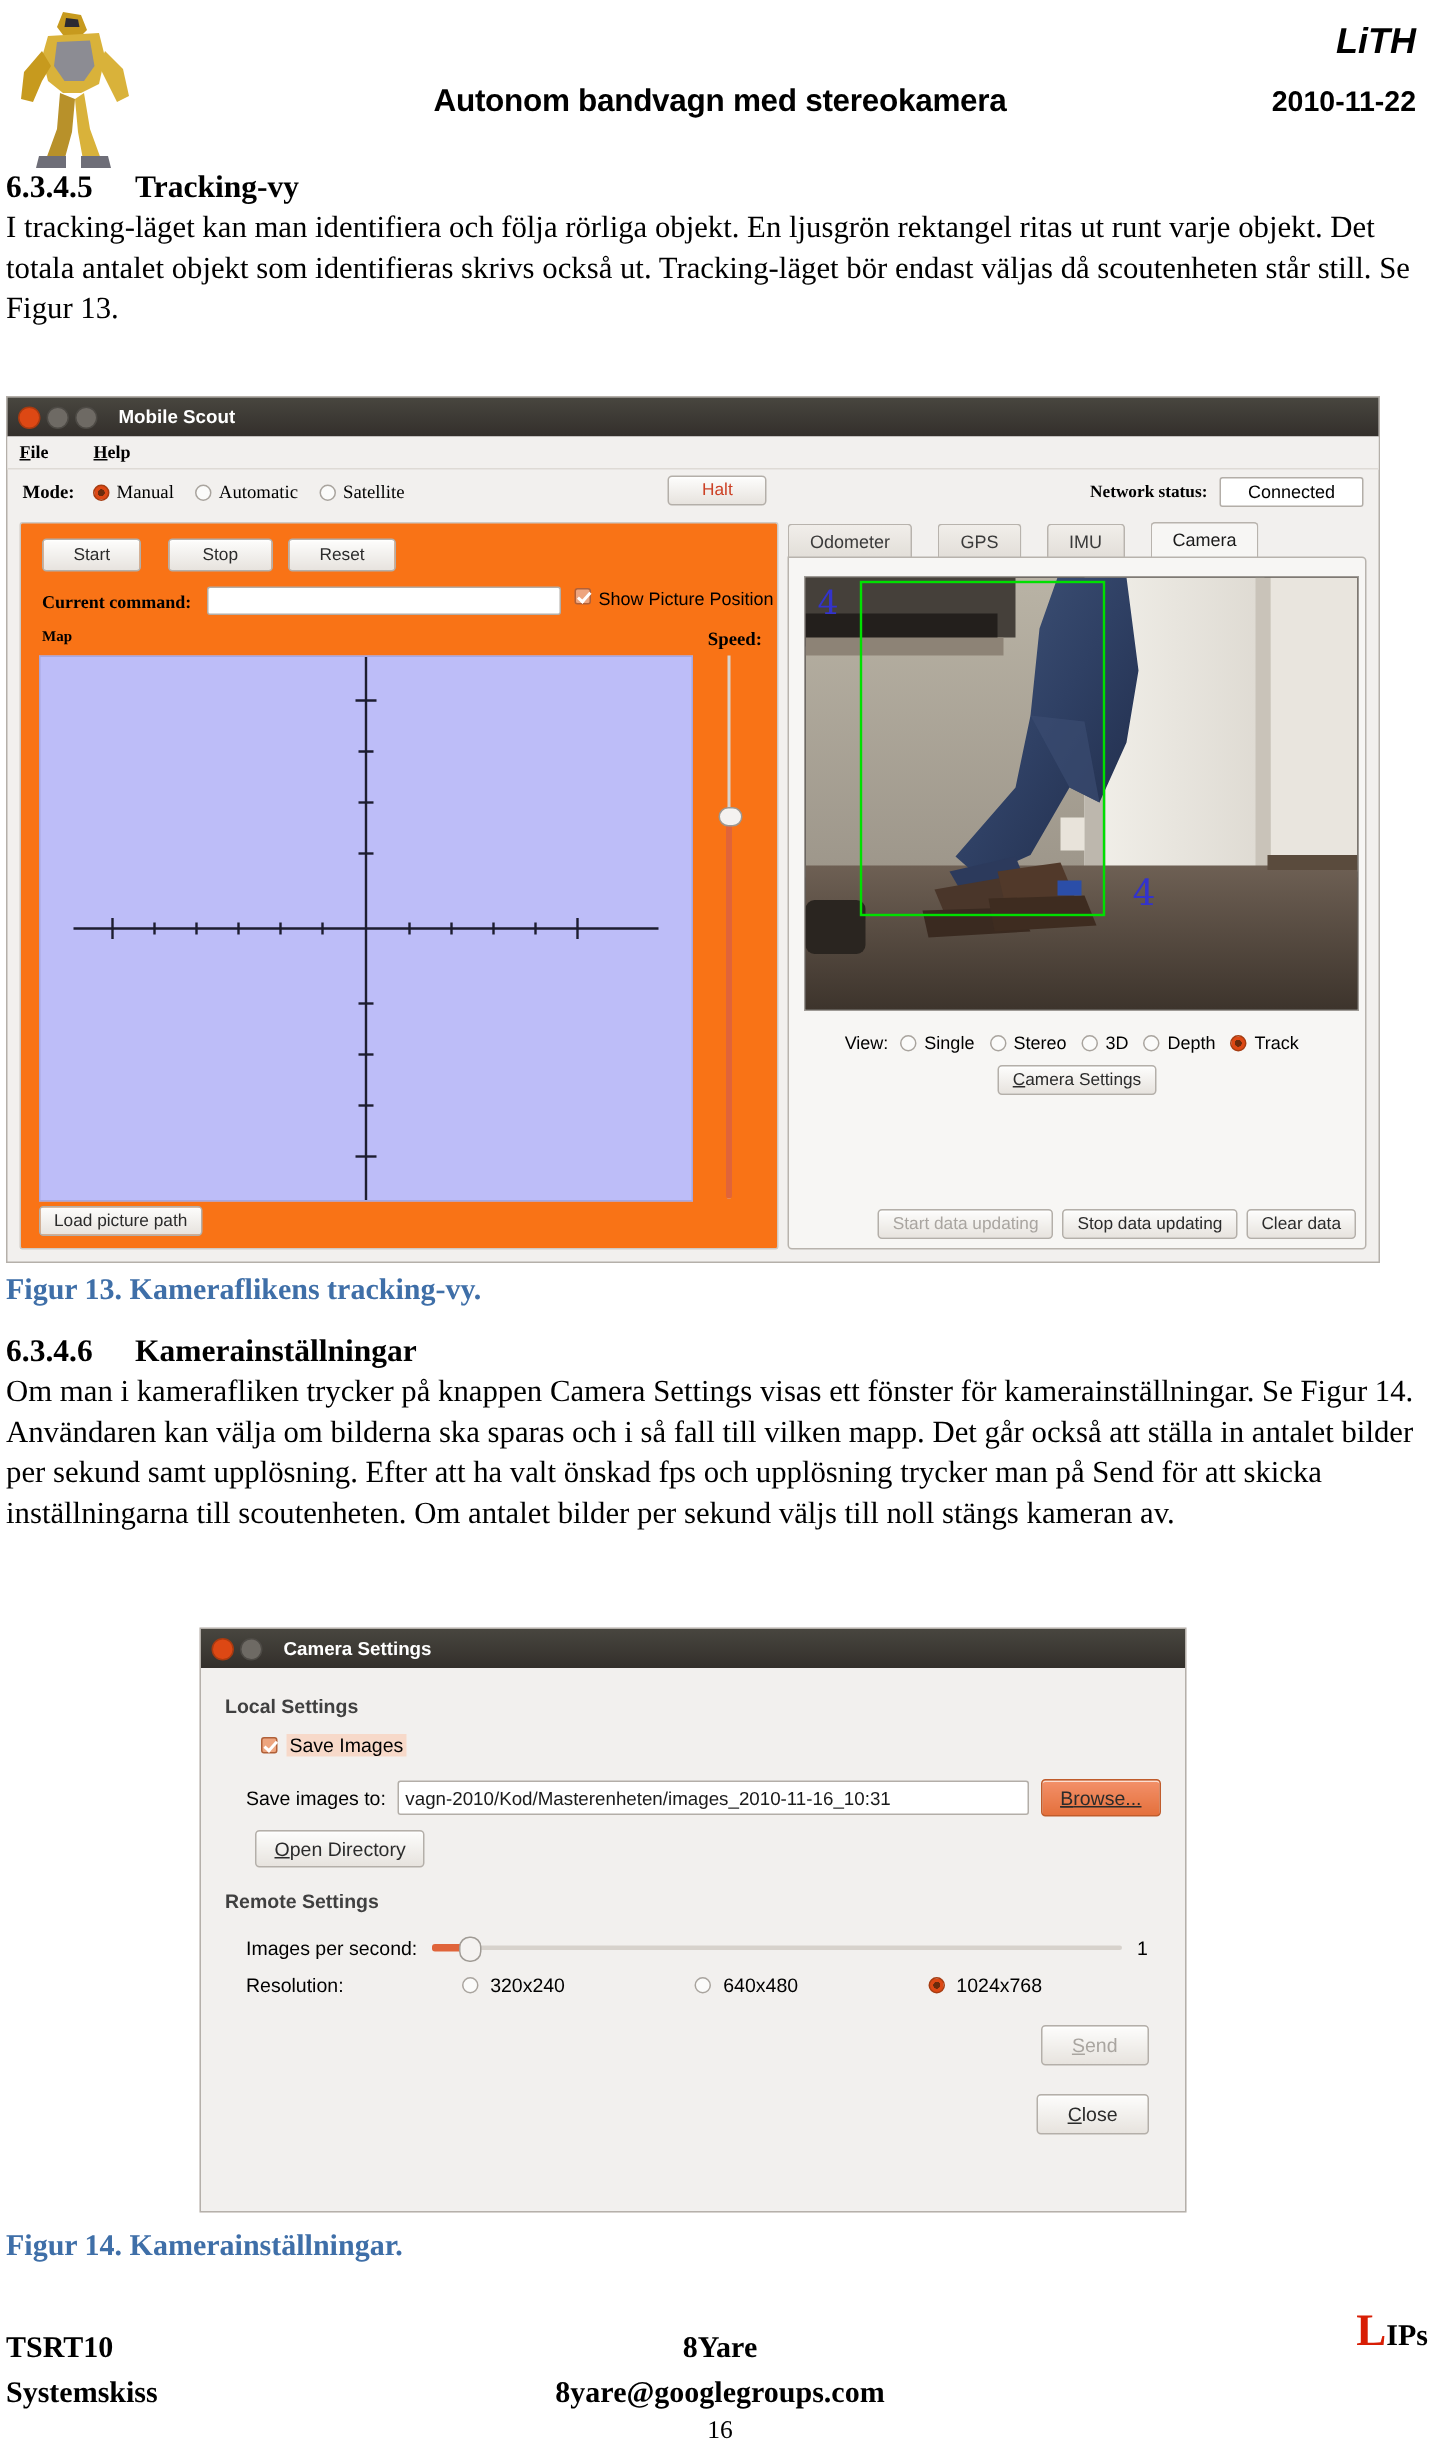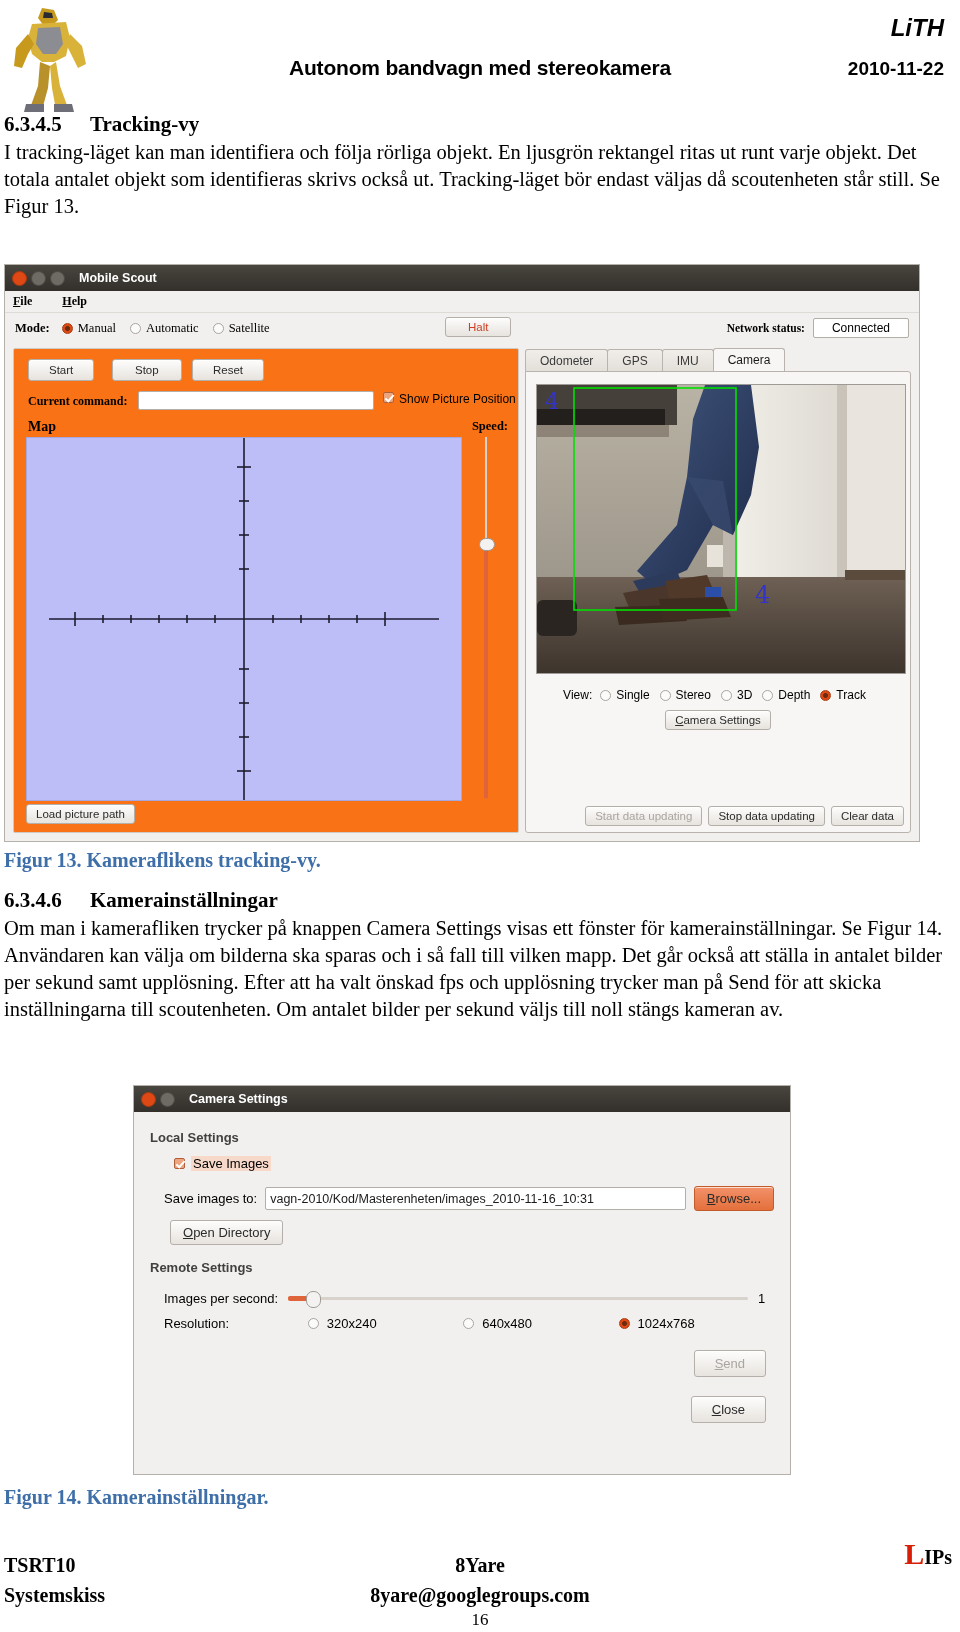--- a/index.html
+++ b/index.html
@@ -143,30 +143,30 @@
   }
   .rightpane{
     position:absolute;left:520px;right:8px;top:36px;bottom:8px;
   }
 
   .cmdrow{position:absolute;left:14px;top:42px;right:8px;height:20px;}
   .cmdlbl{font-family:"Liberation Serif", serif;font-weight:bold;font-size:12px;position:absolute;left:0;top:3px;}
   .cmdfield{position:absolute;left:110px;top:0;width:236px;height:19px;}
   .showpic{position:absolute;left:355px;top:1px;font-size:12px;display:flex;align-items:flex-start;gap:5px;white-space:nowrap;}
 
-  .maplbl{position:absolute;left:14px;top:70px;font-family:"Liberation Serif", serif;font-weight:bold;font-size:14px;}
+  .maplbl{position:absolute;left:14px;top:70px;font-family:"Liberation Serif", serif;font-weight:bold;font-size:10px;}
   .mapbox{position:absolute;left:12px;top:88px;width:434px;height:362px;background:#bdbdf8;border:1px solid #a7a7e0;}
   .speedlbl{position:absolute;right:10px;top:70px;font-family:"Liberation Serif", serif;font-weight:bold;font-size:12.5px;}
   .slider-v{position:absolute;right:24px;top:88px;width:16px;height:362px;}
   .slider-v .track{position:absolute;left:7px;top:0;width:2px;height:100%;background:#d8d3cd;}
   .slider-v .fill{position:absolute;left:6px;top:108px;width:4px;bottom:0;background:#e0643a;border-radius:2px;}
   .slider-v .knob{position:absolute;left:1px;top:101px;width:14px;height:11px;border-radius:7px;background:#f4f2f0;border:1px solid #9d9892;}
   .loadbtn{position:absolute;left:12px;bottom:8px;}
 
-  .tabs{position:absolute;left:0;top:0;height:24px;display:flex;align-items:flex-end;}
+  .tabs{position:absolute;left:0;top:0;height:24px;display:flex;align-items:flex-end;gap:18px;}
   .tab{
     background:linear-gradient(#f1eeea,#e2ded8);
     border:1px solid #b8b3ad;border-bottom:none;
     border-radius:3px 3px 0 0;font-size:12px;padding:4px 14px;margin-right:-1px;color:#3a3a3a;
   }
   .tab.active{background:#f7f6f4;color:#1a1a1a;padding-bottom:5px;}
   .tabpanel{
     position:absolute;left:0;right:0;top:23px;bottom:0;
     background:#f7f6f4;border:1px solid #b8b3ad;border-radius:0 3px 3px 3px;
   }
@@ -447,21 +447,21 @@
     <div class="grouplbl d-local">Local Settings</div>
 
     <div class="d-saveimg">
       <span class="cbx"></span>
       <span class="hl">Save Images</span>
     </div>
 
     <div class="d-saveto">
       <span class="lbl">Save images to:</span>
       <span class="tfield">vagn-2010/Kod/Masterenheten/images_2010-11-16_10:31</span>
-      <span class="btn orange" style="padding:4px 12px;font-size:13px;"><span class="ul">B</span>rowse...</span>
+      <span class="btn orange" style="padding:4px 12px;font-size:13px;text-decoration:underline;"><span class="ul">B</span>rowse...</span>
     </div>
 
     <span class="btn d-open" style="padding:4px 12px;font-size:13px;"><span class="ul">O</span>pen Directory</span>
 
     <div class="grouplbl d-remote">Remote Settings</div>
 
     <div class="d-ips">
       <span>Images per second:</span>
       <span class="hslider">
         <span class="track"></span>

